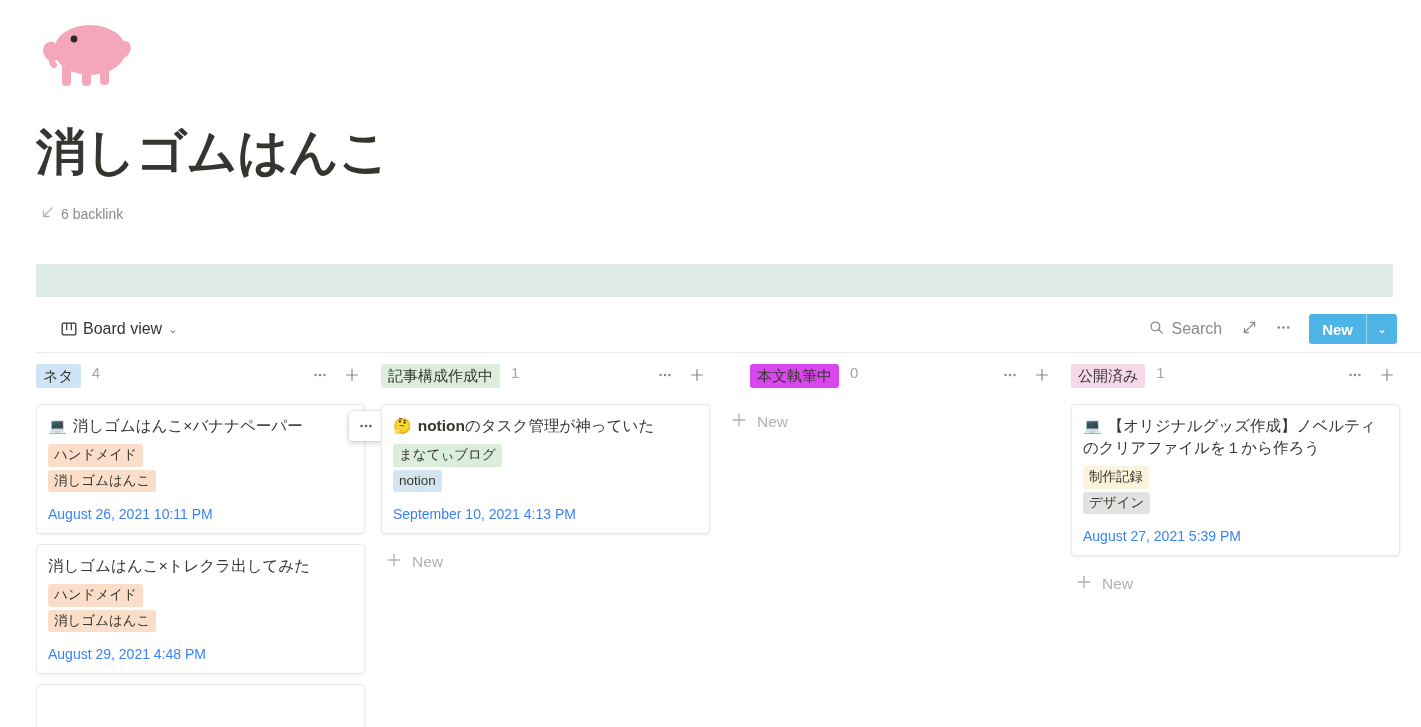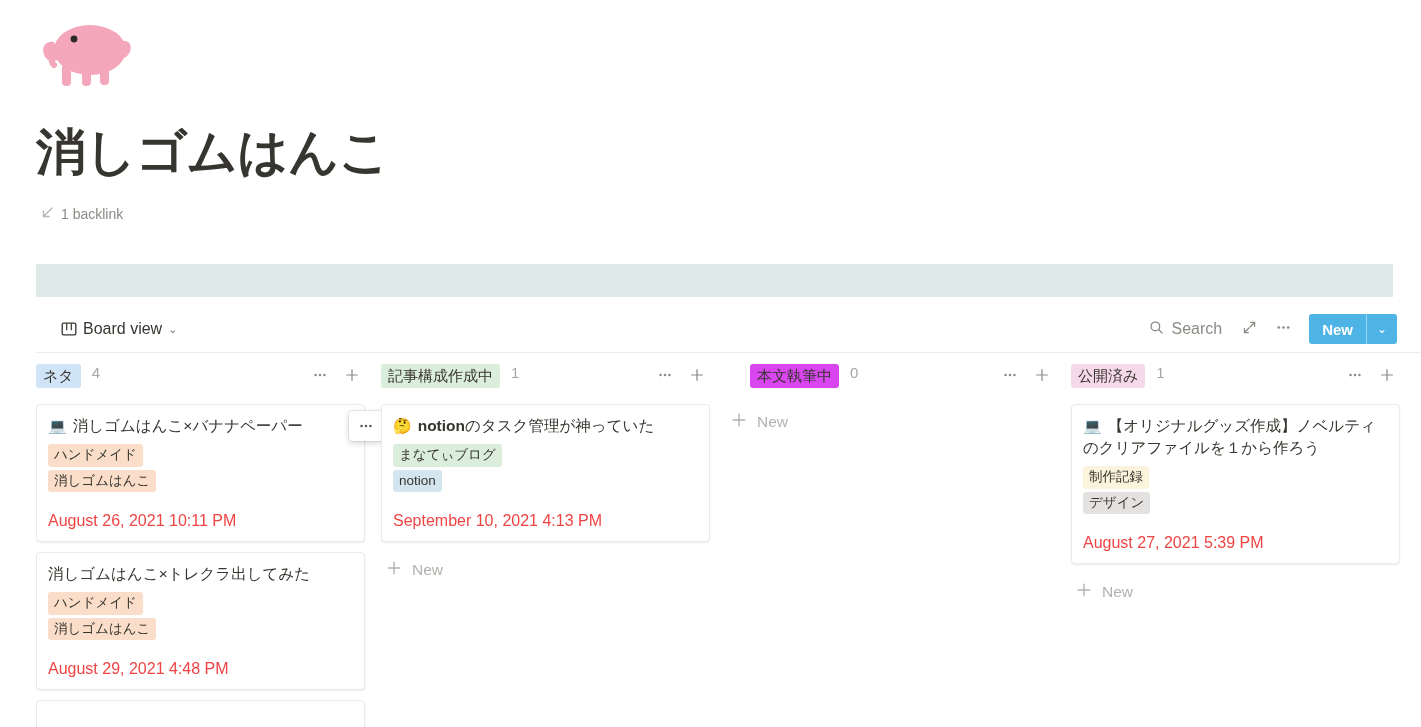--- a/index.html
+++ b/index.html
@@ -234,23 +234,23 @@
   .tag {
     display: inline-block;
     font-size: 13.5px;
     line-height: 1;
     padding: 4px 6px 5px;
     border-radius: 3px;
     color: #37352f;
     white-space: nowrap;
   }
   .card-date {
-    margin-top: 20px;
-    font-size: 16px;
-    color: #ef4444;
+    margin-top: 14px;
+    font-size: 14px;
+    color: #3b82f6;
   }
   .card-menu {
     position: absolute;
     top: 6px;
     right: -19px;
     width: 34px;
     height: 30px;
     background: #ffffff;
     border-radius: 4px;
     box-shadow: 0 0 0 1px rgba(15,15,15,0.07), 0 2px 6px rgba(15,15,15,0.18);
@@ -292,21 +292,21 @@
   </div>
 
   <h1 class="page-title">消しゴムはんこ</h1>
 
   <div class="backlink">
     <span class="bl-icon">
       <svg viewBox="0 0 14 14" width="14" height="14" aria-hidden="true">
         <path d="M12 2 L3.5 10.5 M3.5 10.5 L9 10.5 M3.5 10.5 L3.5 5" stroke="#b4b3ae" stroke-width="1.3" fill="none" stroke-linecap="round"></path>
       </svg>
     </span>
-    <span>1 backlink</span>
+    <span>6 backlink</span>
   </div>
 
   <div class="callout-block"></div>
 
   <div class="db-header">
 
     <div class="view-tab">
       <span class="view-icon">
         <svg viewBox="0 0 16 16" width="16" height="16" aria-hidden="true">
           <rect x="1.2" y="2.2" width="13.6" height="11.6" rx="1.4" fill="none" stroke="#37352f" stroke-width="1.3"></rect>

